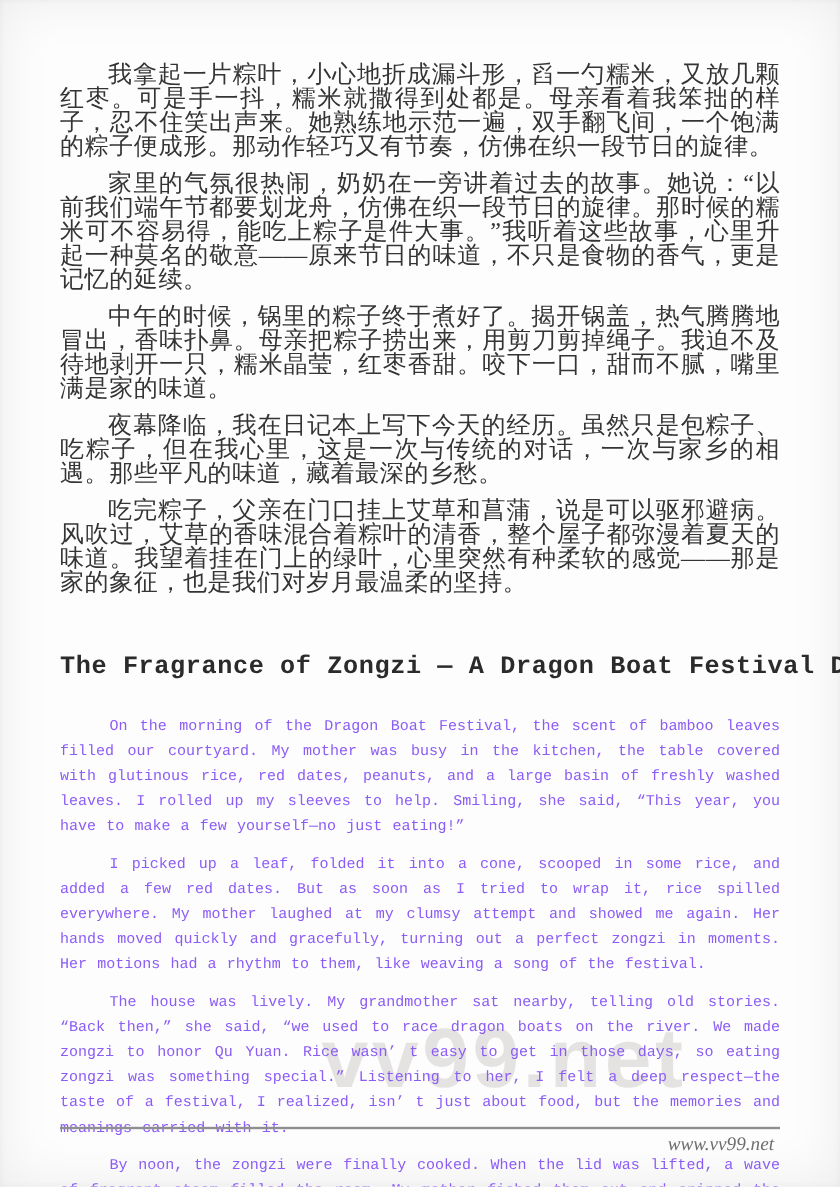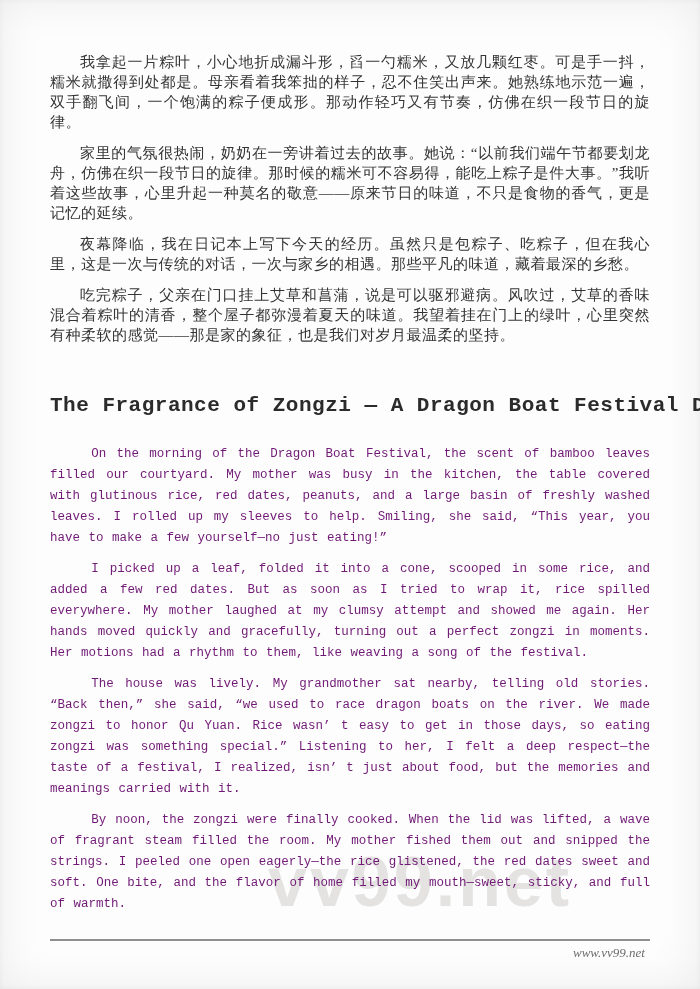--- a/index.html
+++ b/index.html
@@ -17,21 +17,21 @@
     font-family: "Liberation Serif", "DejaVu Serif", serif;
   }
   .content {
     position: relative;
     z-index: 1;
     padding: 52px 50px 0 50px;
   }
   .cn-p {
     margin: 0 0 11px 0;
     font-family: "Liberation Serif", "DejaVu Serif", serif;
-    font-size: 15px;
+    font-size: 20px;
     line-height: 20px;
     color: #343434;
     text-align: justify;
     text-indent: 2em;
     letter-spacing: 0.5px;
   }
   .essay-title {
     margin: 49px 0 27px 0;
     font-family: "Liberation Mono", "DejaVu Sans Mono", monospace;
     font-size: 21px;
@@ -39,21 +39,21 @@
     letter-spacing: 0.5px;
     color: #2b2b2b;
     text-align: center;
     white-space: nowrap;
   }
   .en-p {
     margin: 0 0 10px 0;
     font-family: "Liberation Mono", "DejaVu Sans Mono", monospace;
     font-size: 12.5px;
     line-height: 21px;
-    color: #701a75;
+    color: #8b5cf6;
     text-align: justify;
     text-indent: 3.3em;
     word-spacing: 1px;
   }
   .watermark-large {
     position: absolute;
     left: 268px;
     top: 842px;
     z-index: 0;
     font-family: Liberation Sans, sans-serif;
@@ -73,35 +73,36 @@
     border-top: 2px solid #8f8f8f;
     z-index: 1;
   }
   .footer-site {
     position: absolute;
     right: 55px;
     top: 945px;
     z-index: 1;
     font-family: "Liberation Serif", "DejaVu Serif", serif;
     font-style: italic;
-    font-size: 13px;
+    font-size: 16px;
     color: #6e6e6e;
   }
 </style>
 </head>
 <body>
 
 <div class="page">
 
   <div class="watermark-large">vv99.net</div>
 
   <div class="content">
 
     <p class="cn-p">我拿起一片粽叶，小心地折成漏斗形，舀一勺糯米，又放几颗红枣。可是手一抖，糯米就撒得到处都是。母亲看着我笨拙的样子，忍不住笑出声来。她熟练地示范一遍，双手翻飞间，一个饱满的粽子便成形。那动作轻巧又有节奏，仿佛在织一段节日的旋律。</p>
     <p class="cn-p">家里的气氛很热闹，奶奶在一旁讲着过去的故事。她说：“以前我们端午节都要划龙舟，仿佛在织一段节日的旋律。那时候的糯米可不容易得，能吃上粽子是件大事。”我听着这些故事，心里升起一种莫名的敬意——原来节日的味道，不只是食物的香气，更是记忆的延续。</p>
+    <p class="cn-p">中午的时候，锅里的粽子终于煮好了。揭开锅盖，热气腾腾地冒出，香味扑鼻。母亲把粽子捞出来，用剪刀剪掉绳子。我迫不及待地剥开一只，糯米晶莹，红枣香甜。咬下一口，甜而不腻，嘴里满是家的味道。</p>
     <p class="cn-p">夜幕降临，我在日记本上写下今天的经历。虽然只是包粽子、吃粽子，但在我心里，这是一次与传统的对话，一次与家乡的相遇。那些平凡的味道，藏着最深的乡愁。</p>
     <p class="cn-p">吃完粽子，父亲在门口挂上艾草和菖蒲，说是可以驱邪避病。风吹过，艾草的香味混合着粽叶的清香，整个屋子都弥漫着夏天的味道。我望着挂在门上的绿叶，心里突然有种柔软的感觉——那是家的象征，也是我们对岁月最温柔的坚持。</p>
 
     <h1 class="essay-title">The Fragrance of Zongzi — A Dragon Boat Festival Day</h1>
 
     <p class="en-p">On the morning of the Dragon Boat Festival, the scent of bamboo leaves filled our courtyard. My mother was busy in the kitchen, the table covered with glutinous rice, red dates, peanuts, and a large basin of freshly washed leaves. I rolled up my sleeves to help. Smiling, she said, “This year, you have to make a few yourself—no just eating!”</p>
     <p class="en-p">I picked up a leaf, folded it into a cone, scooped in some rice, and added a few red dates. But as soon as I tried to wrap it, rice spilled everywhere. My mother laughed at my clumsy attempt and showed me again. Her hands moved quickly and gracefully, turning out a perfect zongzi in moments. Her motions had a rhythm to them, like weaving a song of the festival.</p>
     <p class="en-p">The house was lively. My grandmother sat nearby, telling old stories. “Back then,” she said, “we used to race dragon boats on the river. We made zongzi to honor Qu Yuan. Rice wasn’ t easy to get in those days, so eating zongzi was something special.” Listening to her, I felt a deep respect—the taste of a festival, I realized, isn’ t just about food, but the memories and meanings carried with it.</p>
     <p class="en-p">By noon, the zongzi were finally cooked. When the lid was lifted, a wave of fragrant steam filled the room. My mother fished them out and snipped the strings. I peeled one open eagerly—the rice glistened, the red dates sweet and soft. One bite, and the flavor of home filled my mouth—sweet, sticky, and full of warmth.</p>
 

